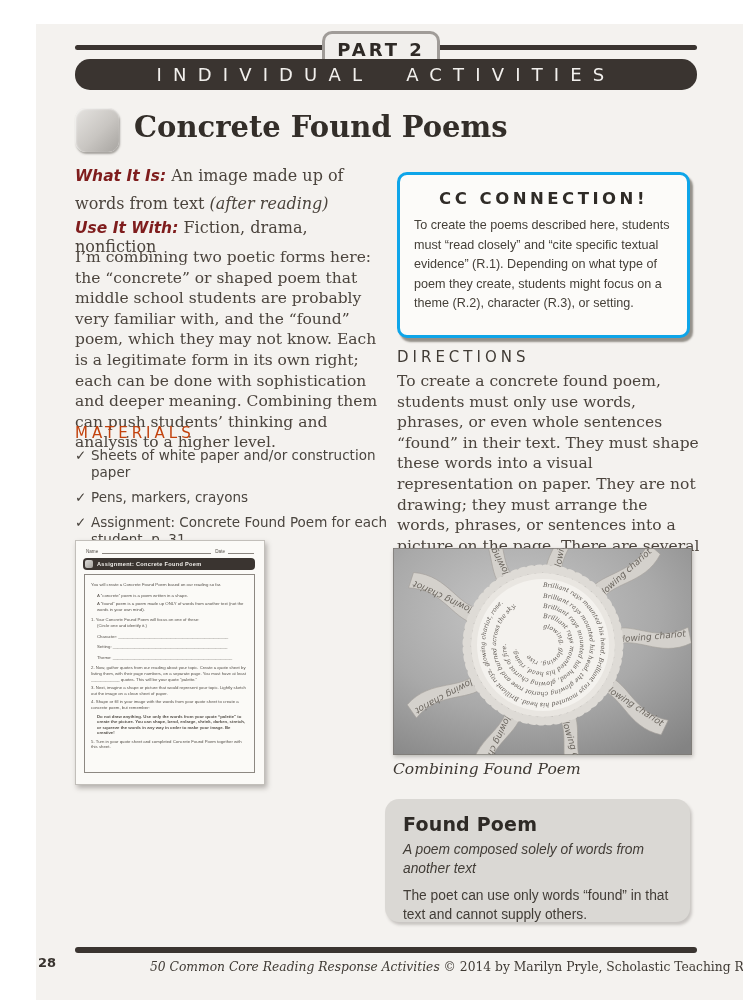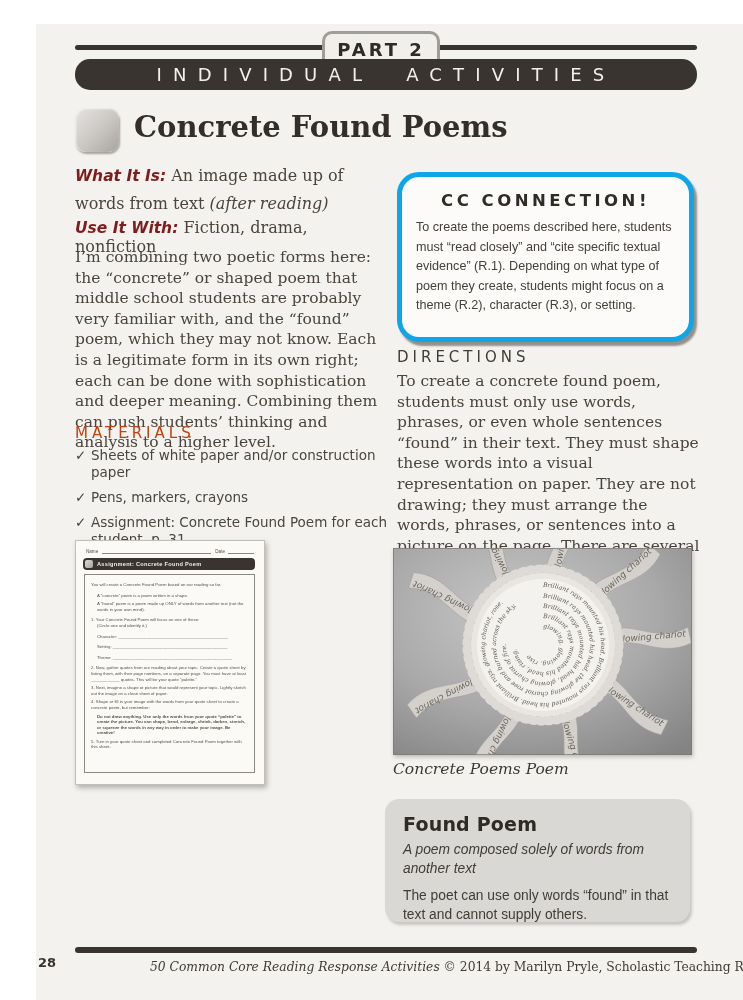--- a/index.html
+++ b/index.html
@@ -28,22 +28,22 @@
   .what-block{left:75px;top:162px;width:308px;font-size:16px;line-height:27px;color:#4b443d;font-family:"DejaVu Serif",serif;}
   .lbl{font-family:"DejaVu Sans",sans-serif;font-weight:bold;color:#7f1d1d;font-size:15.5px;font-style:italic;}
   .use-block{left:75px;top:218px;width:308px;font-size:16px;color:#4b443d;font-family:"DejaVu Serif",serif;}
   .intro-par{left:75px;top:247px;width:308px;font-family:"DejaVu Serif",serif;font-size:15.5px;line-height:20.6px;color:#4b443d;}
   .materials-h{left:75px;top:424px;font-size:15px;letter-spacing:4px;color:#c2410c;font-weight:500;}
   .materials-list{left:75px;top:447px;width:315px;}
   .mat-item{display:flex;margin-bottom:8px;font-size:13.5px;line-height:17px;color:#4a453f;}
   .check{width:16px;flex:none;color:#4a453f;}
 
   
-  .cc-box{left:397px;top:172px;width:287px;height:160px;background:#fcfbf9;border:5px solid #0ea5e9;
-          border-radius:22px;box-shadow:3px 4px 2px #949089;padding:0;}
+  .cc-box{left:397px;top:172px;width:287px;height:160px;background:#fcfbf9;border:3px solid #0ea5e9;
+          border-radius:10px;box-shadow:3px 4px 2px #949089;padding:0;}
   .cc-title{text-align:center;margin-top:14px;font-size:16.5px;font-weight:bold;letter-spacing:3.5px;color:#2f2b27;}
   .cc-body{margin:8px 14px 0 14px;font-family:"Liberation Sans",sans-serif;font-size:12.6px;line-height:19.5px;color:#454039;}
 
   
   .directions-h{left:397px;top:348px;font-size:15px;letter-spacing:4px;color:#403b35;font-weight:500;}
   .directions-par{left:397px;top:371px;width:303px;font-family:"DejaVu Serif",serif;font-size:15.5px;line-height:20.6px;color:#4b443d;}
 
   
   .worksheet{left:75px;top:540px;width:188px;height:243px;background:#fbfaf7;border:1px solid #c2bfba;
              box-shadow:2px 3px 5px rgba(60,55,50,.35);font-family:"Liberation Sans",sans-serif;}
@@ -220,21 +220,21 @@
       <g font-family="DejaVu Serif, serif" font-style="italic" fill="#5d5751">
         <text font-size="6.2"><textPath href="#ring1">Brilliant rays mounted his head.  Brilliant rays mounted his head.  Brilliant rays, glowing chariot, rose.</textPath></text>
         <text font-size="6.2"><textPath href="#ring2">Brilliant rays mounted his head, the glowing chariot rose and burned across the sky.</textPath></text>
         <text font-size="6.2"><textPath href="#ring3">Brilliant rays mounted his head, glowing chariot of fire.</textPath></text>
         <text font-size="6.2"><textPath href="#ring4">Brilliant rays mounted his head, rising.</textPath></text>
         <text font-size="6.2"><textPath href="#ring5">glowing, glowing, rise</textPath></text>
       </g>
       <rect x="0" y="0" width="299" height="207" fill="none" stroke="#7e7a75" stroke-width="1.5"></rect>
     </svg>
   </div>
-  <div class="abs photo-caption">Concrete Poems Poem</div>
+  <div class="abs photo-caption">Combining Found Poem</div>
 
   <div class="abs def-box def-right">
     <div class="def-title">Found Poem</div>
     <div class="def-def">A poem composed solely of words from another text</div>
     <div class="def-note">The poet can use only words “found” in that text and cannot supply others.</div>
   </div>
 
   <div class="abs footer-rule"></div>
   <div class="abs page-number">28</div>
   <div class="abs credit">

